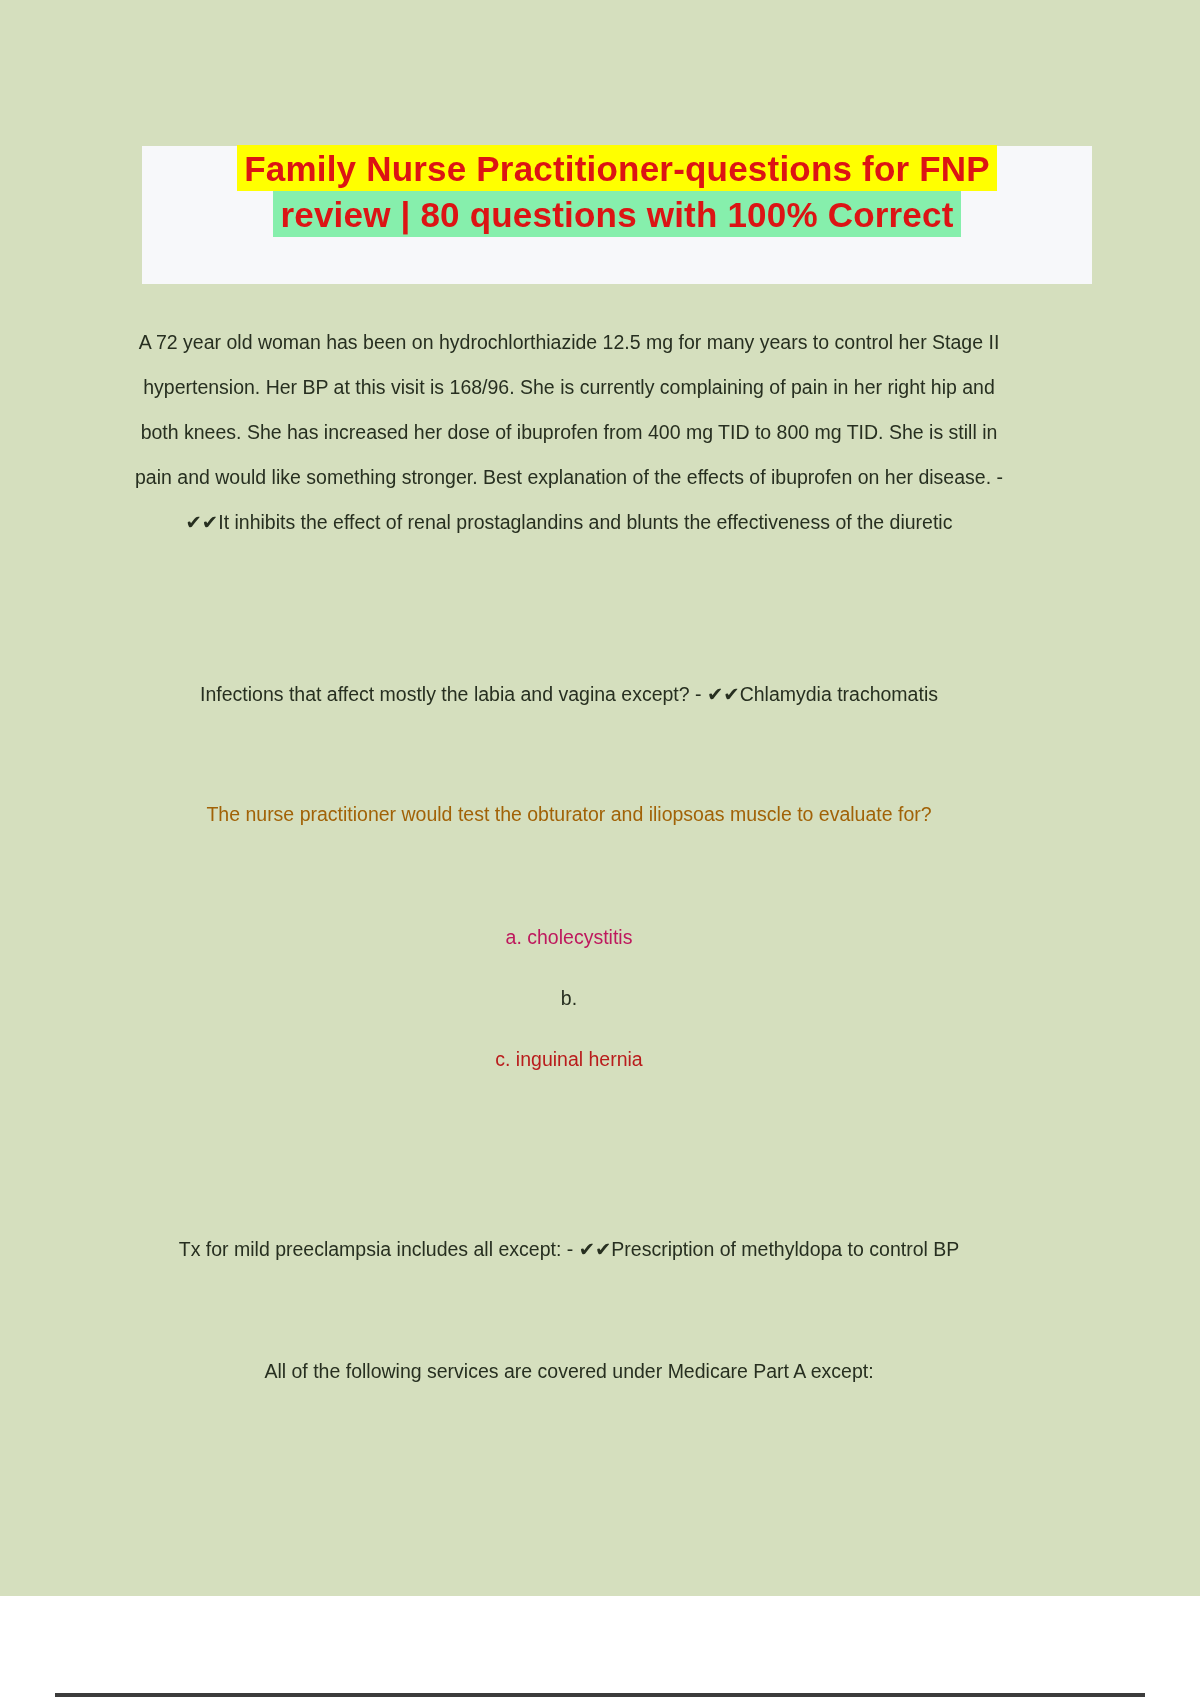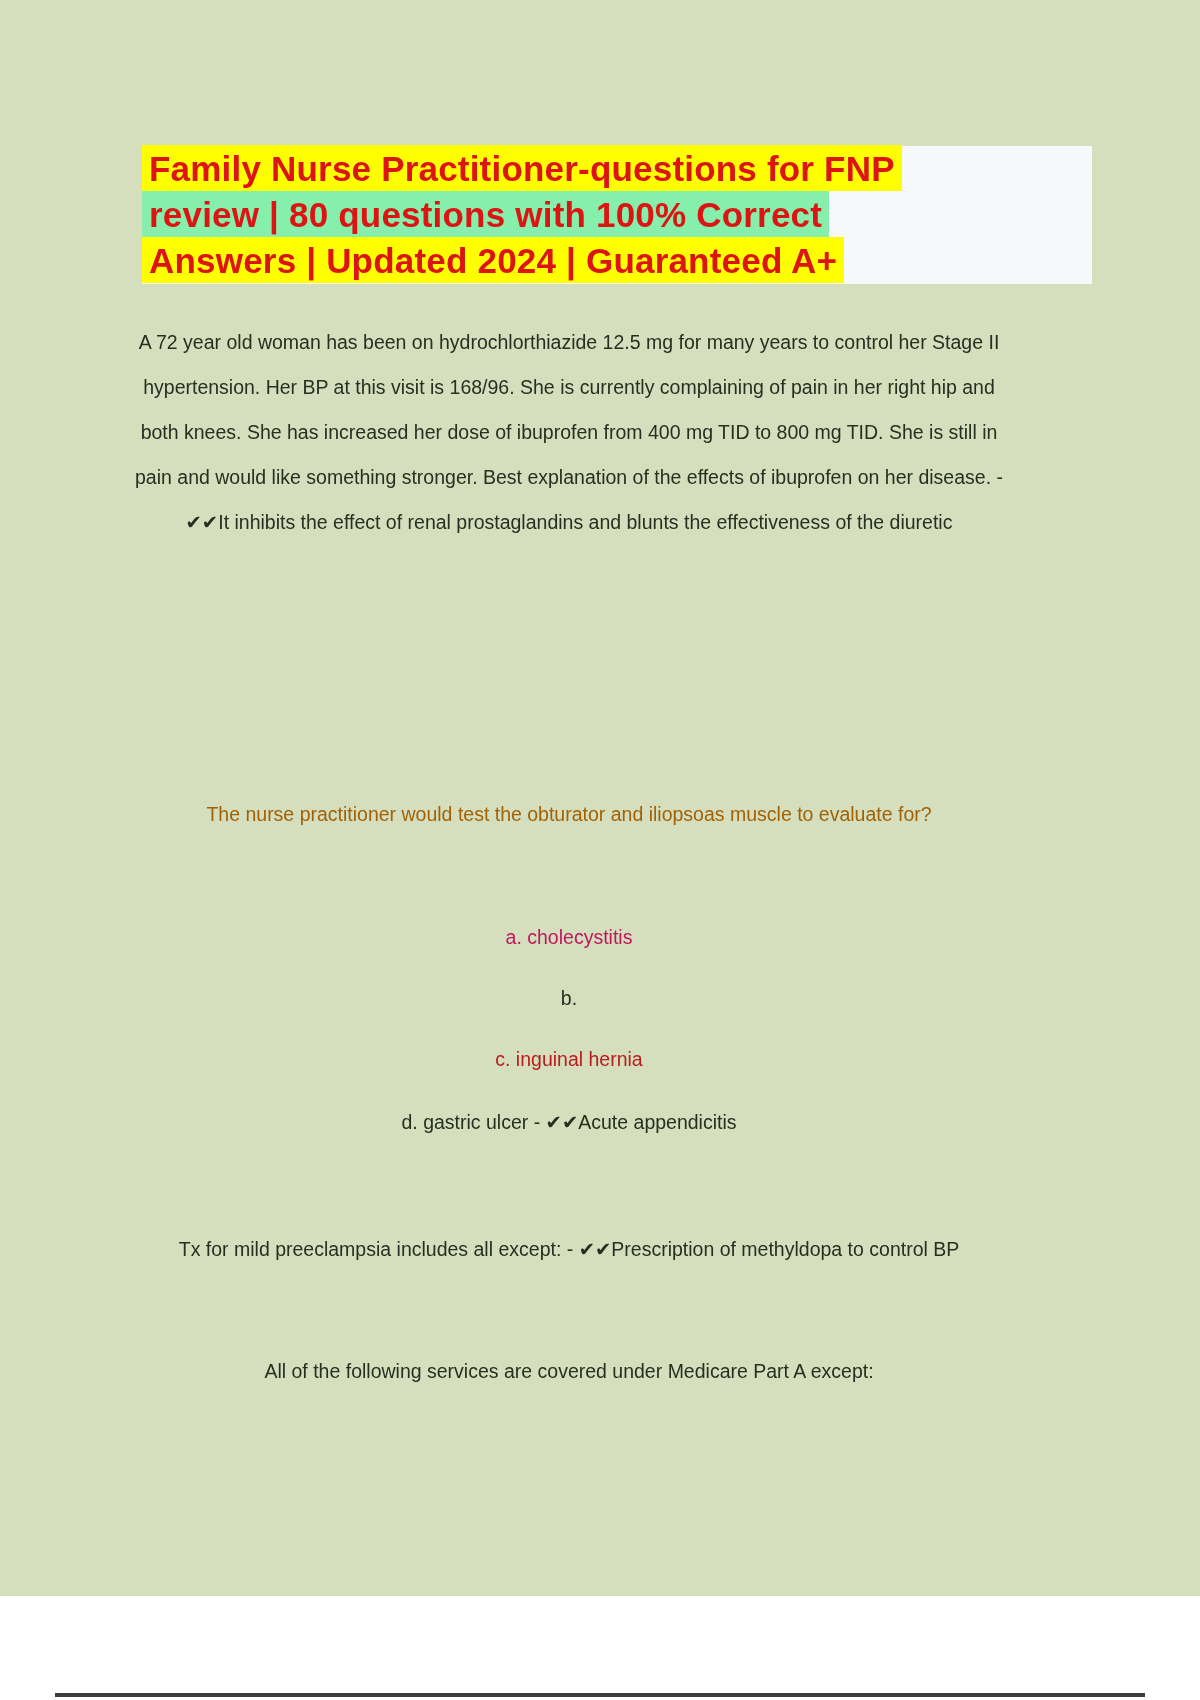--- a/index.html
+++ b/index.html
@@ -14,20 +14,21 @@
   .green-bg {
     position: absolute;
     left: 0; top: 0;
     width: 1200px; height: 1596px;
   }
   .title-block {
     position: absolute;
     left: 142px; top: 146px;
     width: 950px;
     min-height: 138px;
+    text-align: center;
     font-weight: bold;
     font-size: 35px;
     line-height: 46px;
     letter-spacing: 0.2px;
   }
   .title-line { display: block; }
   .title-line > span {
     display: inline;
     padding: 4px 7px 3px 7px;
   }
@@ -49,35 +50,34 @@
 </head>
 <body>
 
 <div class="page">
 
   <div class="green-bg" style="background: rgb(213, 223, 190);"></div>
 
   <div class="title-block" style="background: rgb(247, 248, 250); color: rgb(220, 20, 20);">
     <span class="title-line"><span style="background: rgb(255, 255, 0);">Family Nurse Practitioner-questions for FNP</span></span>
     <span class="title-line"><span style="background: #86efac;">review | 80 questions with 100% Correct</span></span>
-    <span class="title-line"><span style="background: rgb(255, 255, 0);">Answers | Updated 2024 | Guaranteed A+</span></span>
   </div>
 
   <div class="text-block" style="top: 320px; color: rgb(39, 47, 32);">A 72 year old woman has been on hydrochlorthiazide 12.5 mg for many years to control her Stage II hypertension. Her BP at this visit is 168/96. She is currently complaining of pain in her right hip and both knees. She has increased her dose of ibuprofen from 400 mg TID to 800 mg TID. She is still in pain and would like something stronger. Best explanation of the effects of ibuprofen on her disease. - ✔✔It inhibits the effect of renal prostaglandins and blunts the effectiveness of the diuretic</div>
 
+  <div class="text-block" style="top: 672px; color: rgb(39, 47, 32);">Infections that affect mostly the labia and vagina except? - ✔✔Chlamydia trachomatis</div>
 
   <div class="text-block" style="top: 792px; color: #a16207;">The nurse practitioner would test the obturator and iliopsoas muscle to evaluate for?</div>
 
   <div class="text-block" style="top: 915px; color: #be185d;">a. cholecystitis</div>
 
   <div class="text-block" style="top: 976px; color: rgb(39, 47, 32);">b.</div>
 
   <div class="text-block" style="top: 1037px; color: #b91c1c;">c. inguinal hernia</div>
 
-  <div class="text-block" style="top: 1100px; color: rgb(39, 47, 32);">d. gastric ulcer - ✔✔Acute appendicitis</div>
 
   <div class="text-block" style="top: 1349px; color: rgb(39, 47, 32);">All of the following services are covered under Medicare Part A except:</div>
 
   <div class="text-block" style="top: 1227px; color: rgb(39, 47, 32);">Tx for mild preeclampsia includes all except: - ✔✔Prescription of methyldopa to control BP</div>
 
   <div class="footer-rule" style="background: rgb(60, 60, 60);"></div>
 
 </div>
 
 </body></html>

